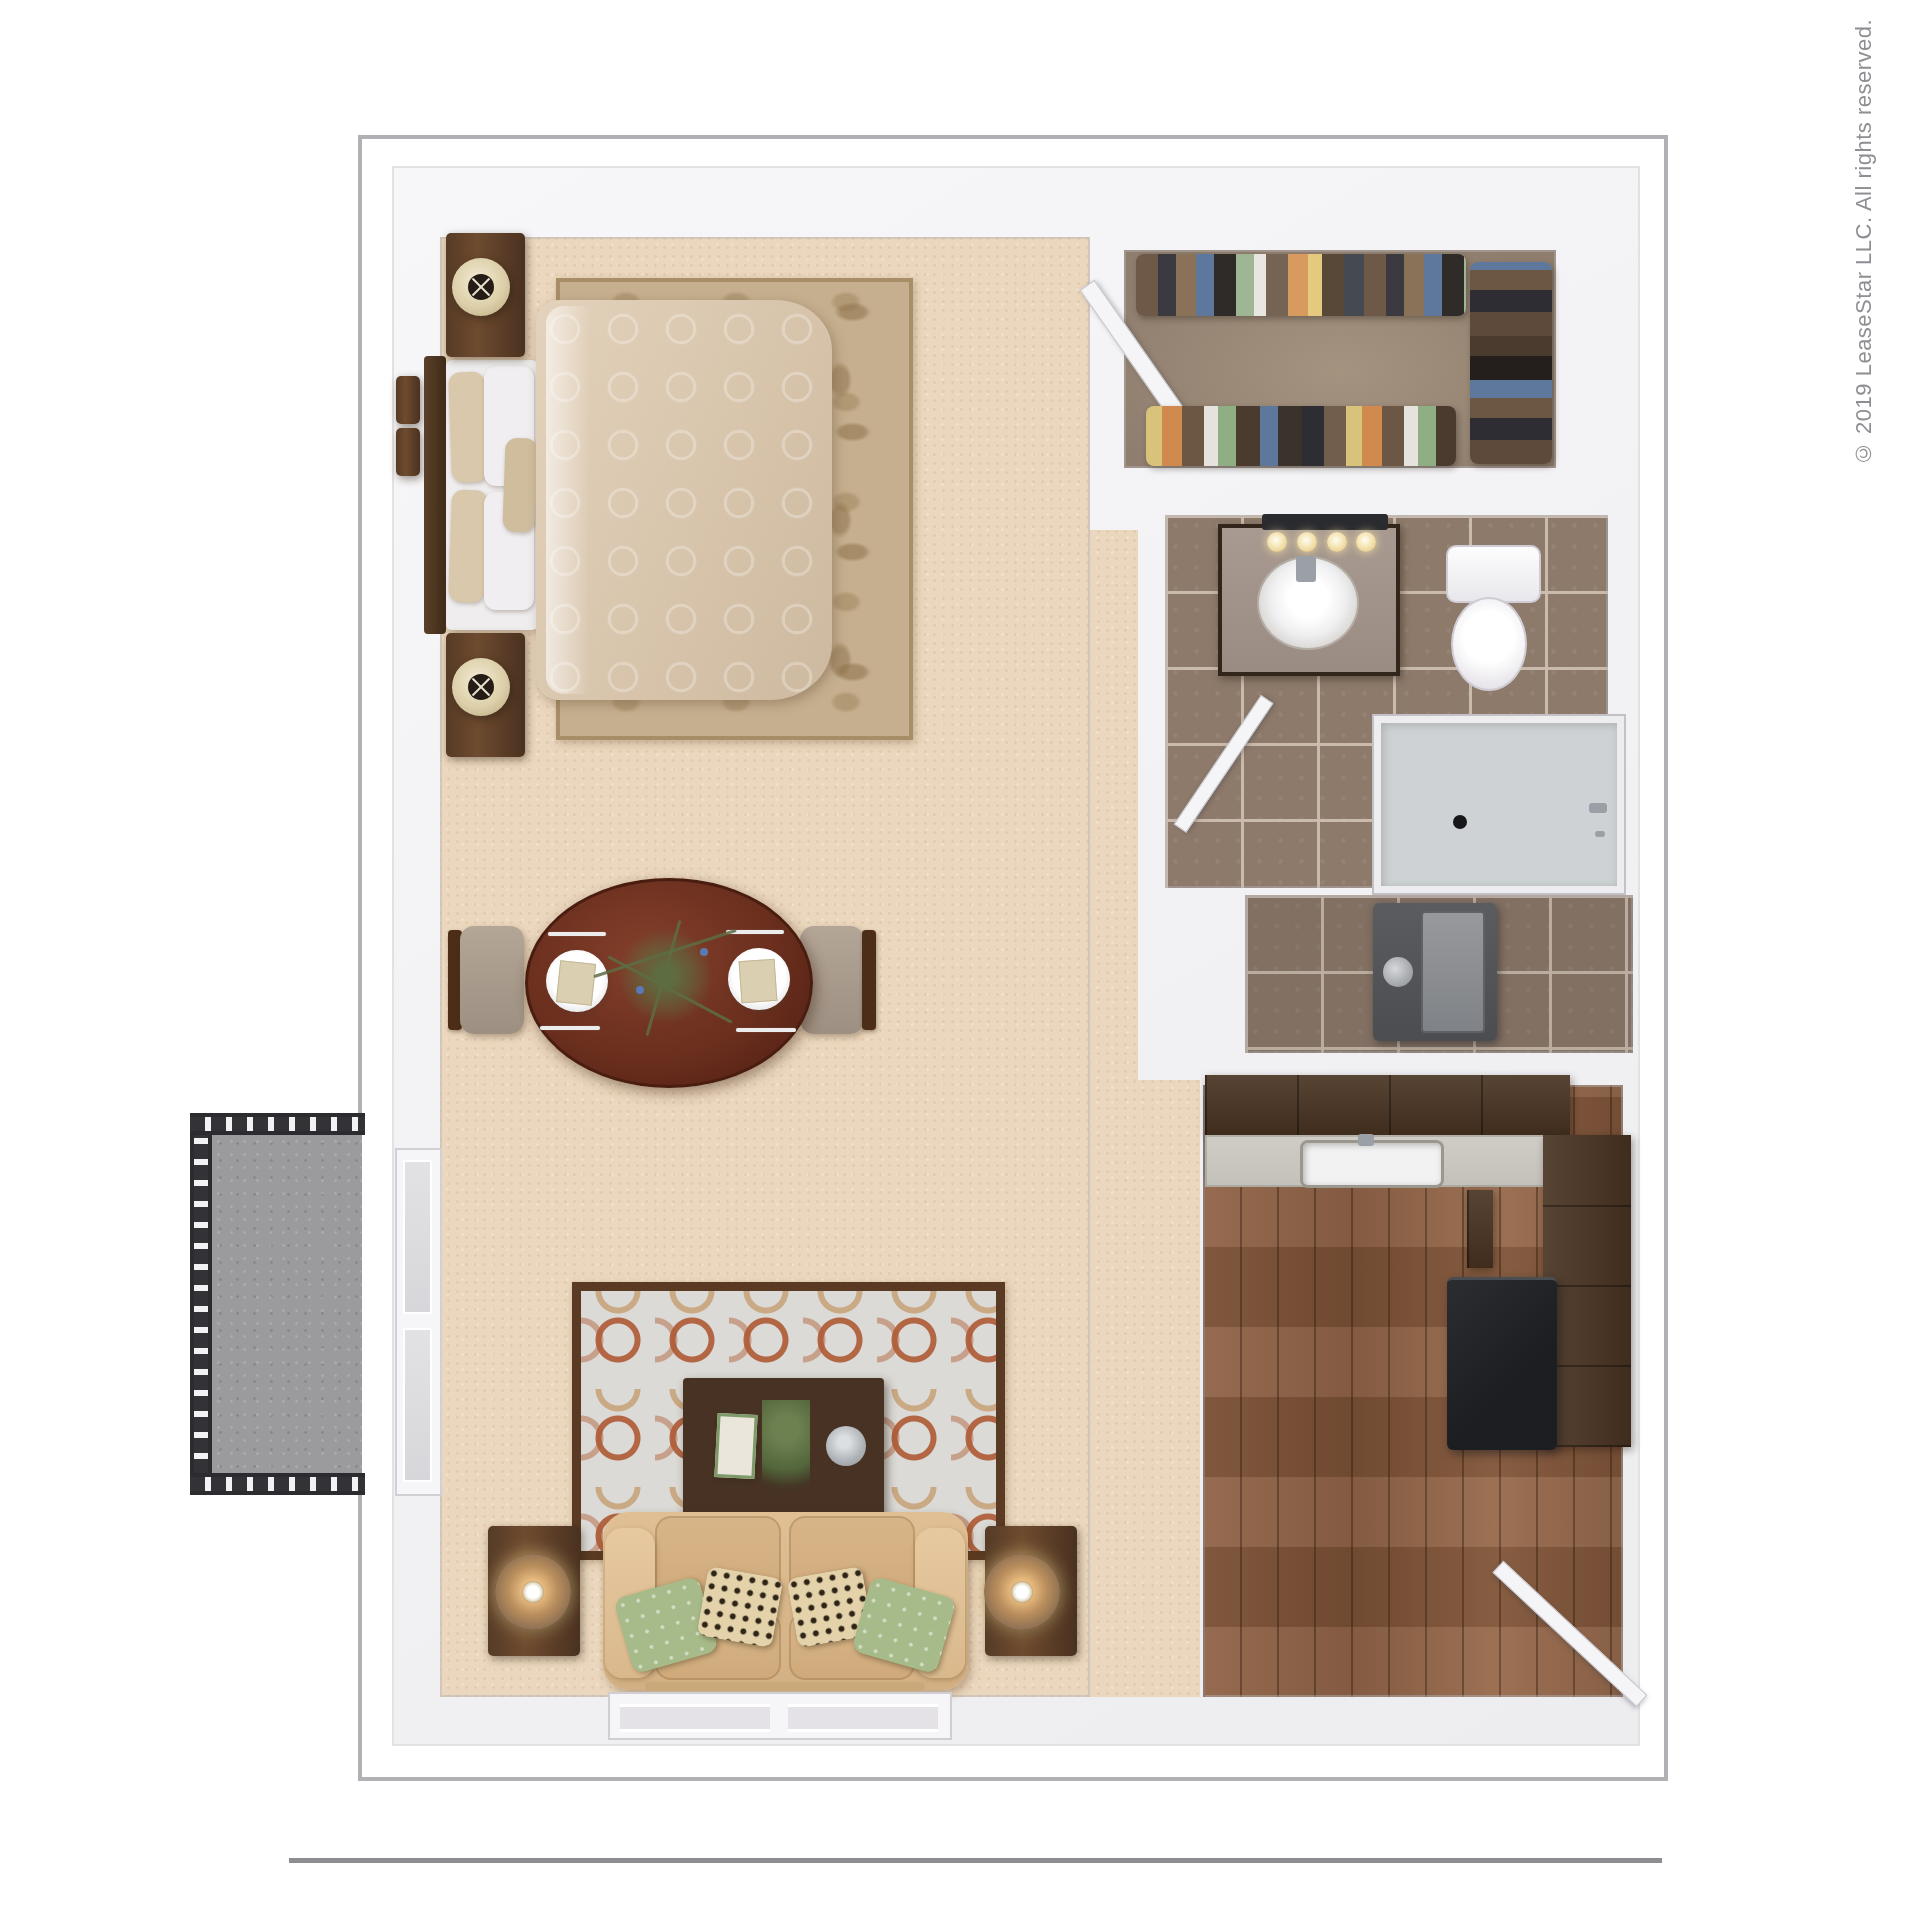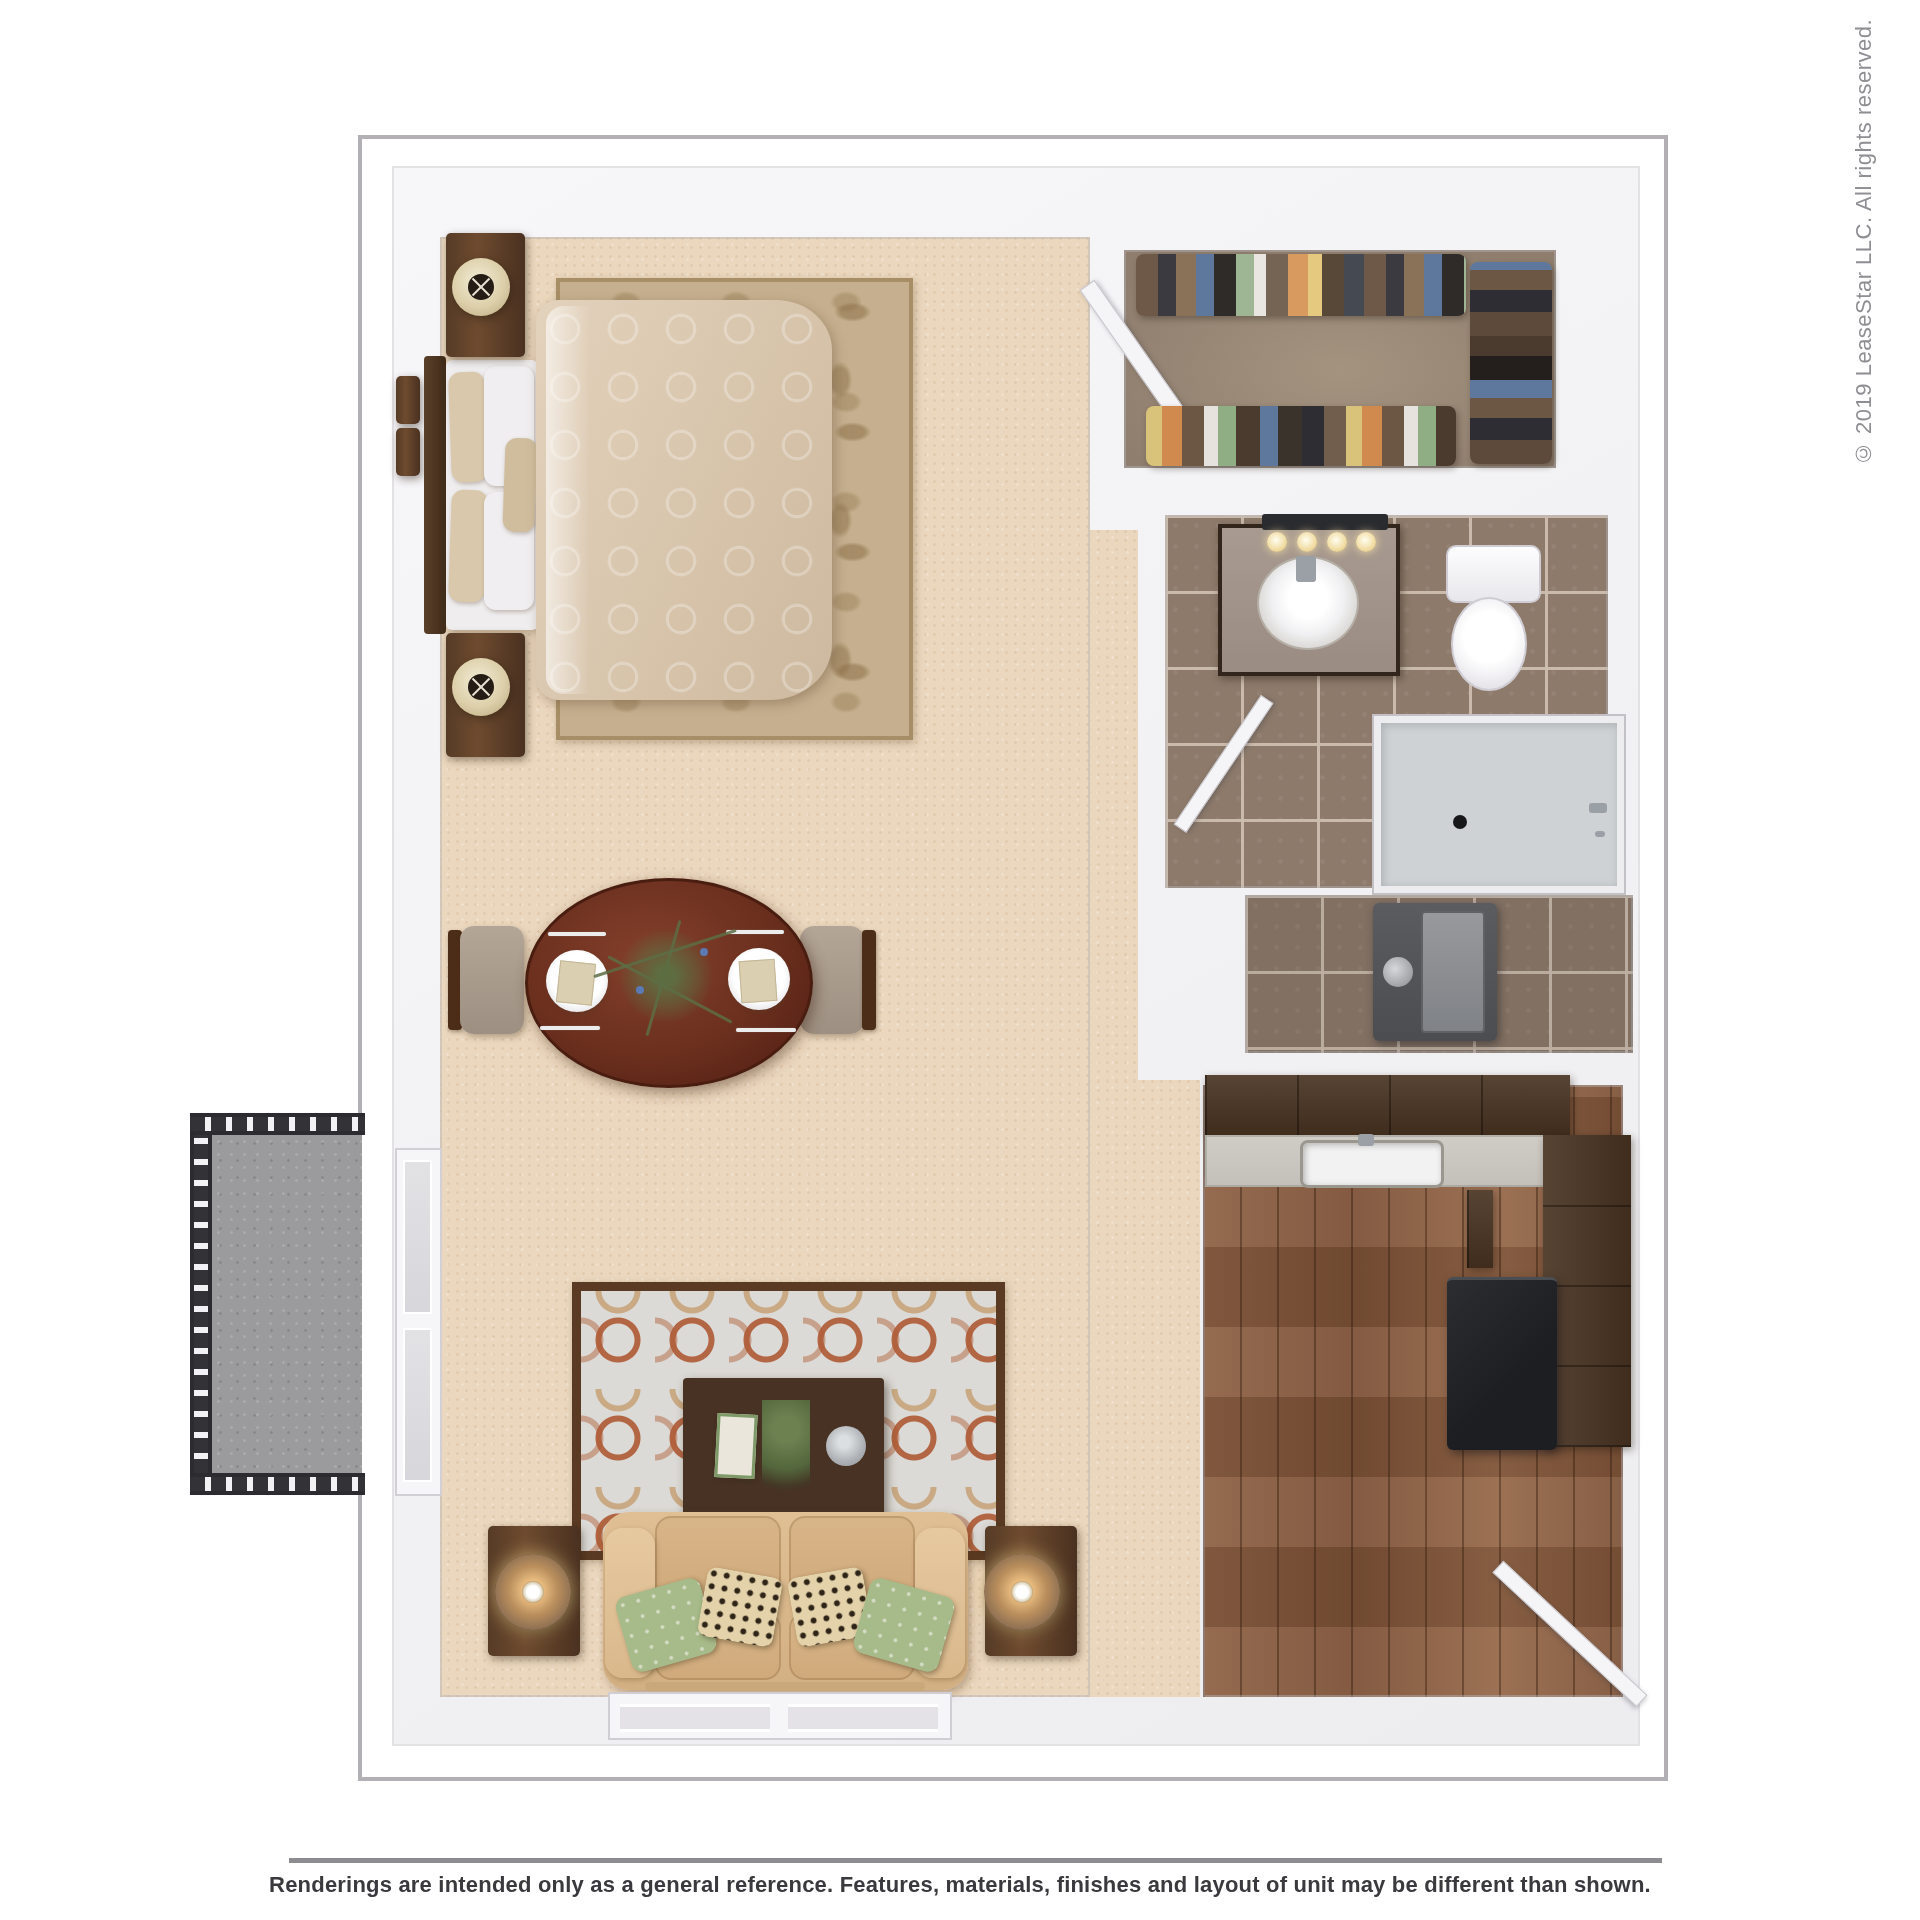--- a/index.html
+++ b/index.html
@@ -286,15 +286,14 @@
   <div class="abs cab" style="left:1205px;top:1075px;width:365px;height:60px;"></div>
   <div class="abs counter" style="left:1205px;top:1135px;width:365px;height:52px;"></div>
   <div class="abs ksink" style="left:1300px;top:1140px;width:138px;height:42px;"></div>
   <div class="abs fixture" style="left:1358px;top:1134px;width:16px;height:12px;"></div>
   <div class="abs cab-h" style="left:1543px;top:1135px;width:88px;height:312px;"></div>
   <div class="abs cab" style="left:1467px;top:1190px;width:26px;height:78px;"></div>
   <div class="abs fridge" style="left:1447px;top:1277px;width:110px;height:170px;"></div>
   <div class="abs door" style="left:1445px;top:1693px;width:195px;height:14px;transform-origin:100% 50%;transform:rotate(43deg);"></div>
 
   <div class="abs divider" style="left:289px;top:1858px;width:1373px;height:5px;"></div>
-  <div class="abs disclaimer" style="left:0;top:1872px;">Renderings are intended only as a general reference. Features, materials, finishes and layout of unit may be different than shown.</div>
 
 </div>
 
 </body></html>

